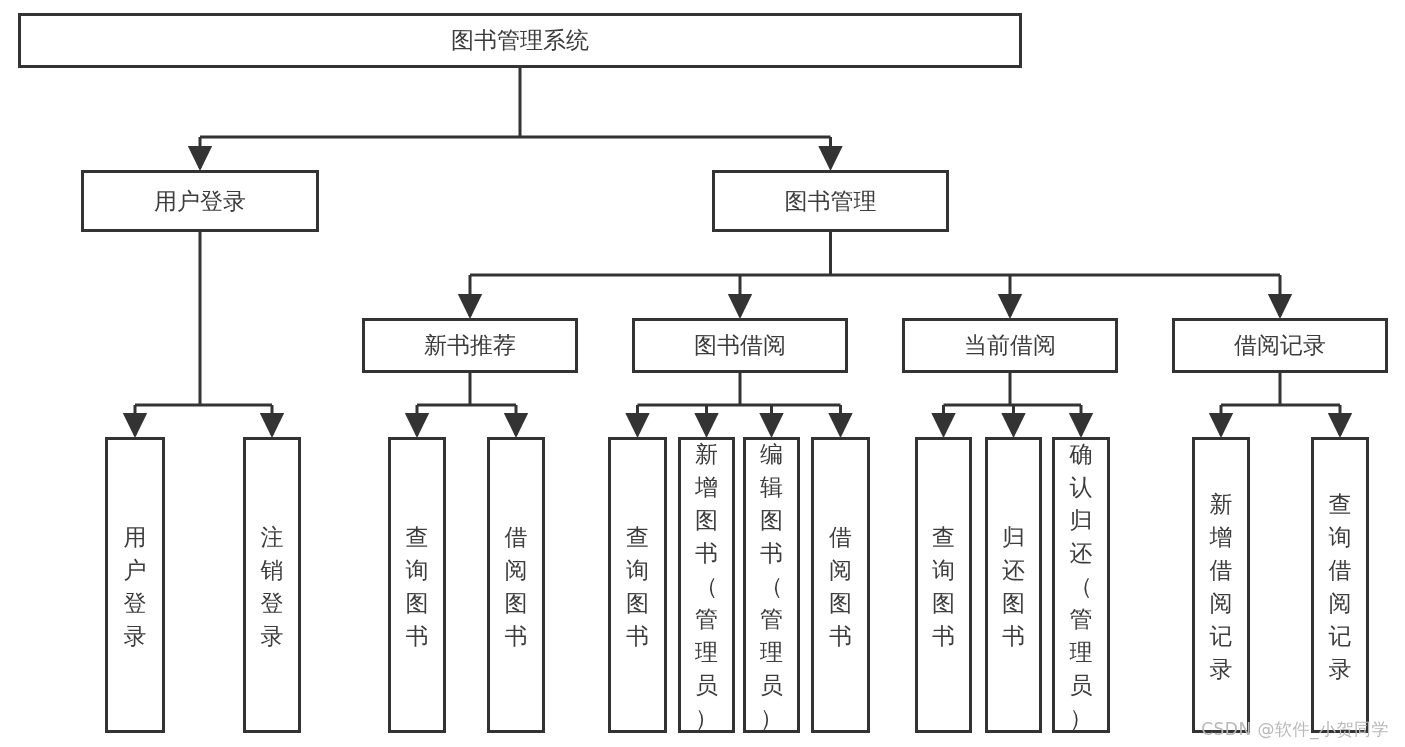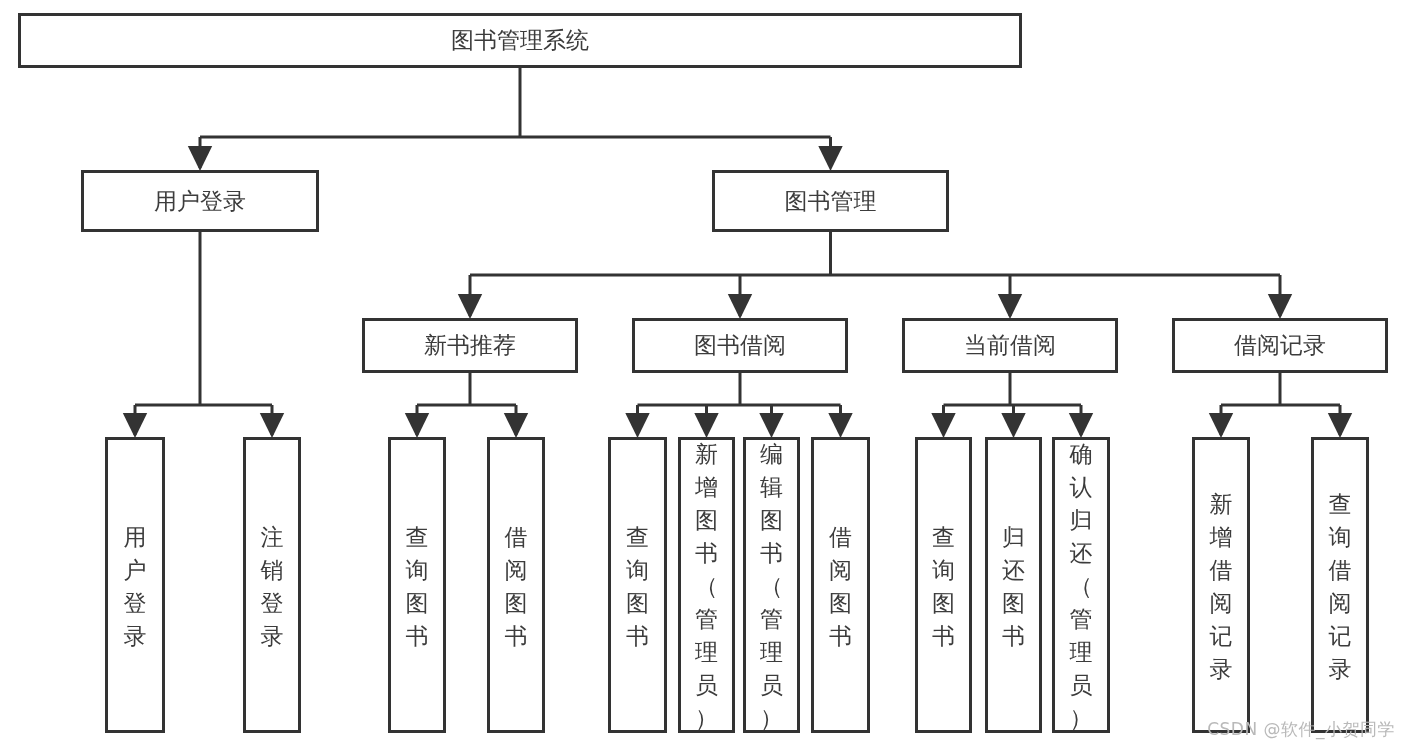--- a/index.html
+++ b/index.html
@@ -15,21 +15,21 @@
     font-family:"DejaVu Sans","Liberation Sans",sans-serif;
     fill:#3c3c3c;font-size:23px;
     dominant-baseline:middle;text-anchor:middle;
   }
   .node-label-v{
     font-family:"DejaVu Sans","Liberation Sans",sans-serif;
     fill:#3c3c3c;font-size:23px;
     text-anchor:middle;
   }
   .watermark{
-    position:absolute;right:10px;bottom:6px;
+    position:absolute;right:16px;bottom:6px;
     font-family:"DejaVu Sans","Liberation Sans",sans-serif;
     font-size:17px;color:#b9b9b9;letter-spacing:.5px;
     white-space:nowrap;user-select:none;
   }
 </style>
 </head>
 <body>
 
 <div id="stage">
   <svg id="diagram" viewBox="0 0 1405 747">

